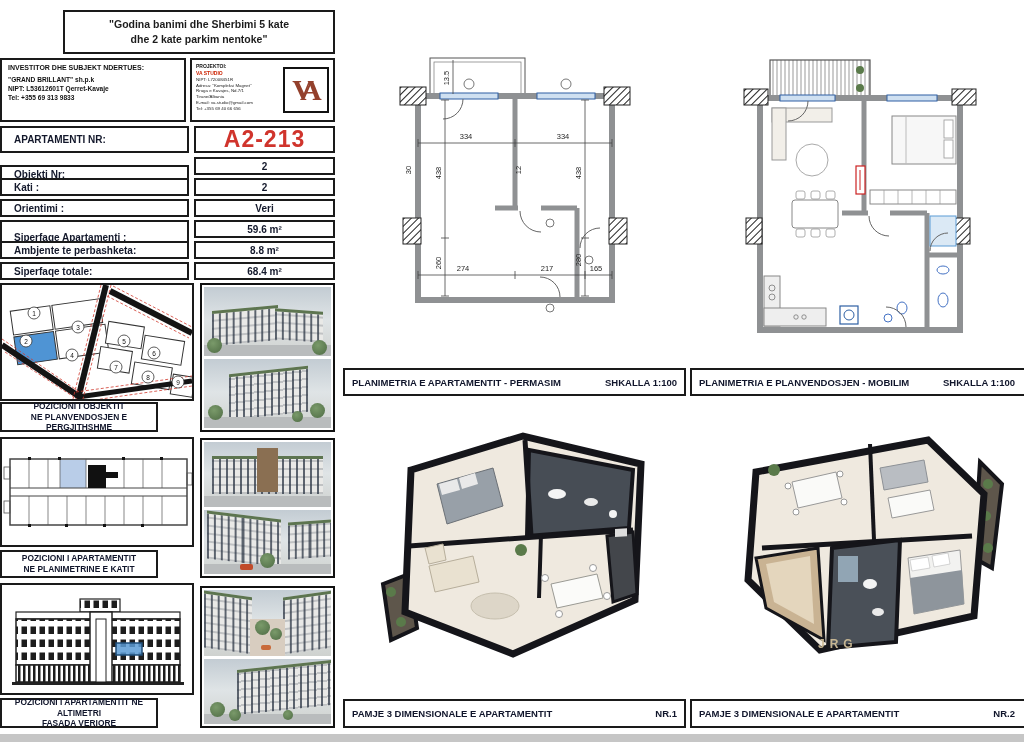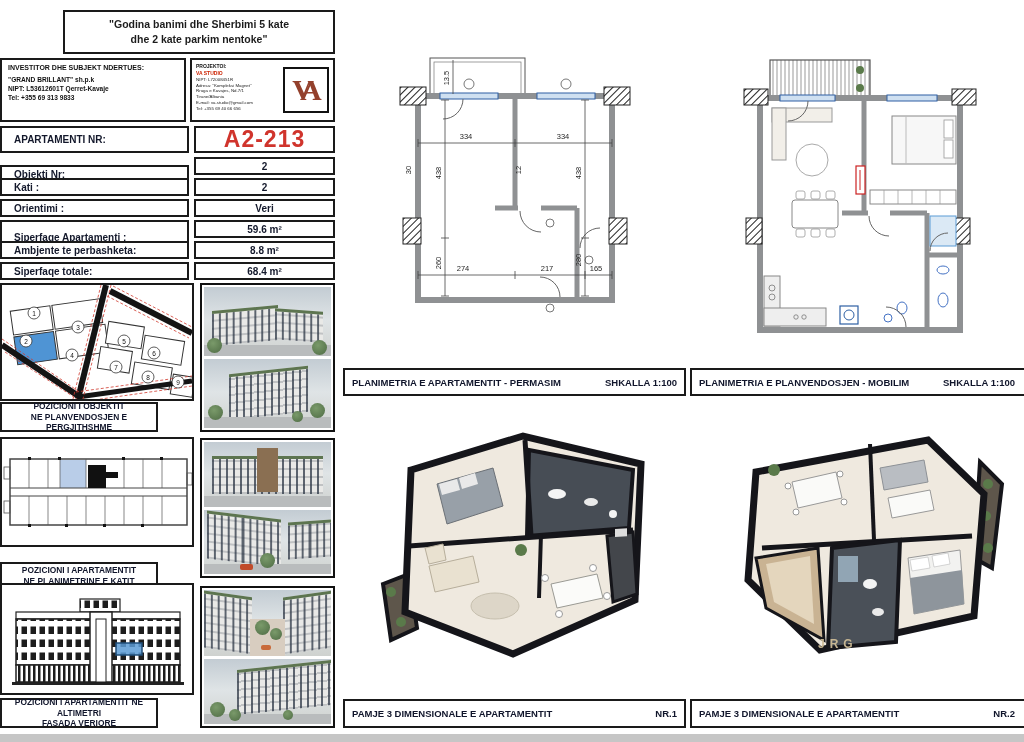--- a/index.html
+++ b/index.html
@@ -197,21 +197,21 @@
           <rect x="63" y="85" width="3" height="3"></rect>
         <rect x="101" y="85" width="3" height="3"></rect>
           <rect x="139" y="85" width="3" height="3"></rect>
       </g>
       <rect x="2" y="28" width="6" height="12" fill="none" stroke="#555" stroke-width="0.8"></rect>
       <rect x="2" y="62" width="6" height="12" fill="none" stroke="#555" stroke-width="0.8"></rect>
       <rect x="185" y="34" width="5" height="12" fill="none" stroke="#555" stroke-width="0.8"></rect>
     </svg>
   </div>
 
-  <div class="box caption" style="top:550px;height:28px;margin-top:12px;">
+  <div class="box caption" style="top:550px;height:28px;">
     <div>POZICIONI I APARTAMENTIT</div>
     <div>NE PLANIMETRINE E KATIT</div>
   </div>
 
   <div class="box" style="left:0;top:583px;width:194px;height:112px;">
     <svg width="190" height="108" viewBox="0 0 190 108">
       <defs>
         <pattern id="winpat" width="9" height="13" patternUnits="userSpaceOnUse">
           <rect width="9" height="13" fill="#fff"></rect>
           <rect x="1.5" y="2.5" width="5.5" height="7.5" fill="#1d1d1d"></rect>

